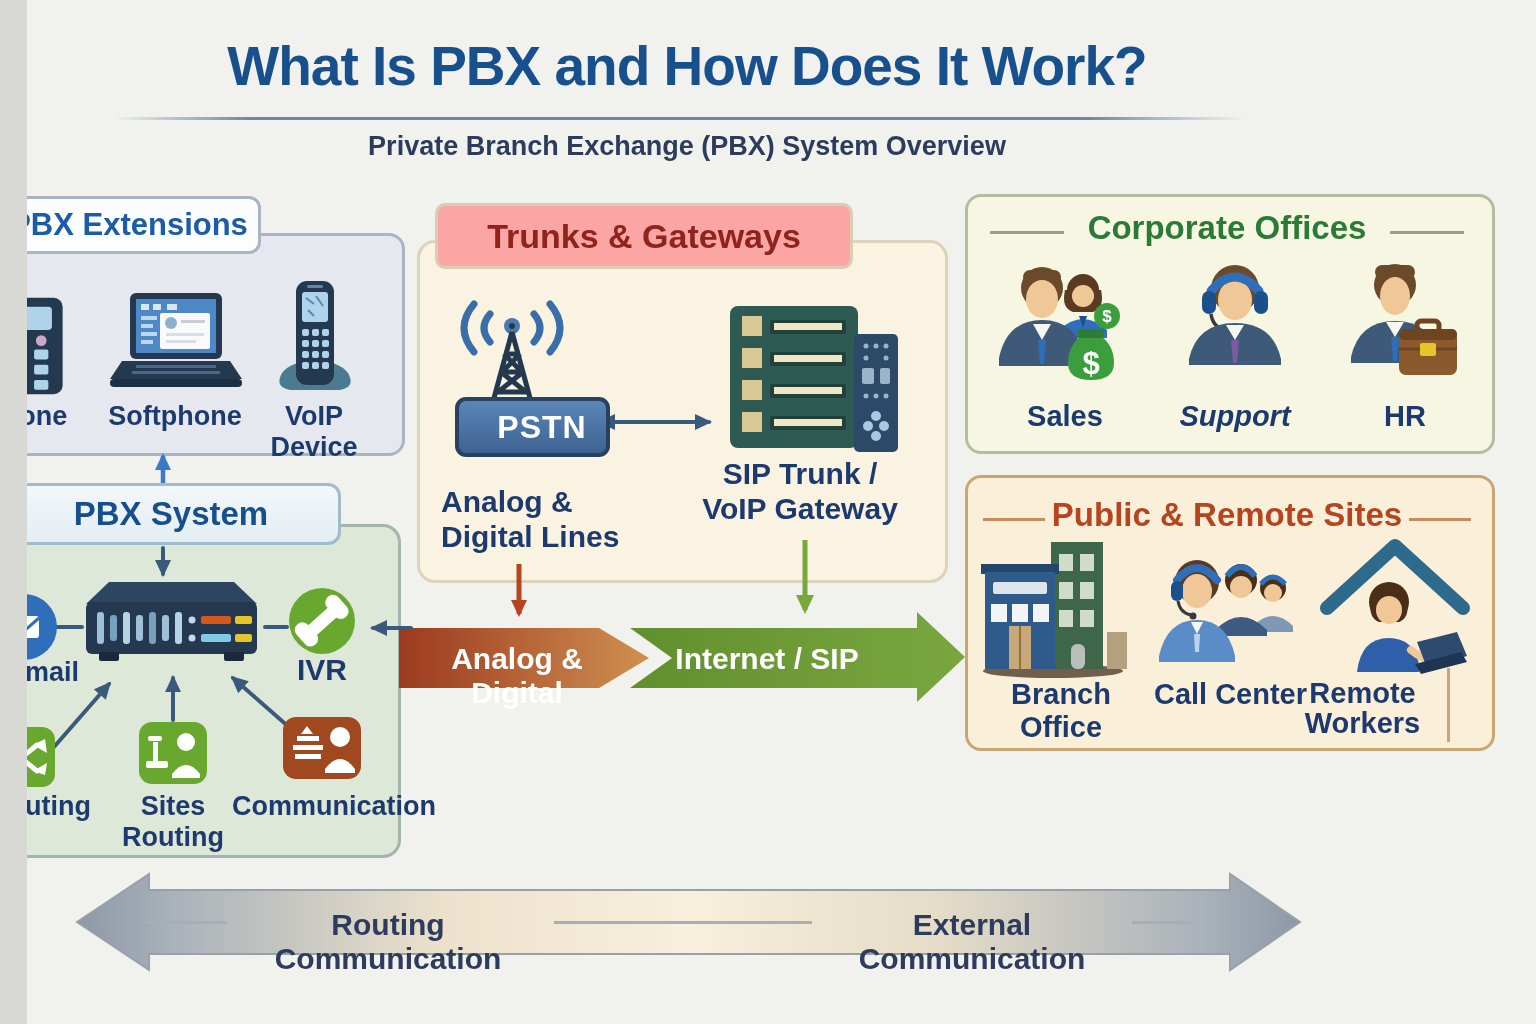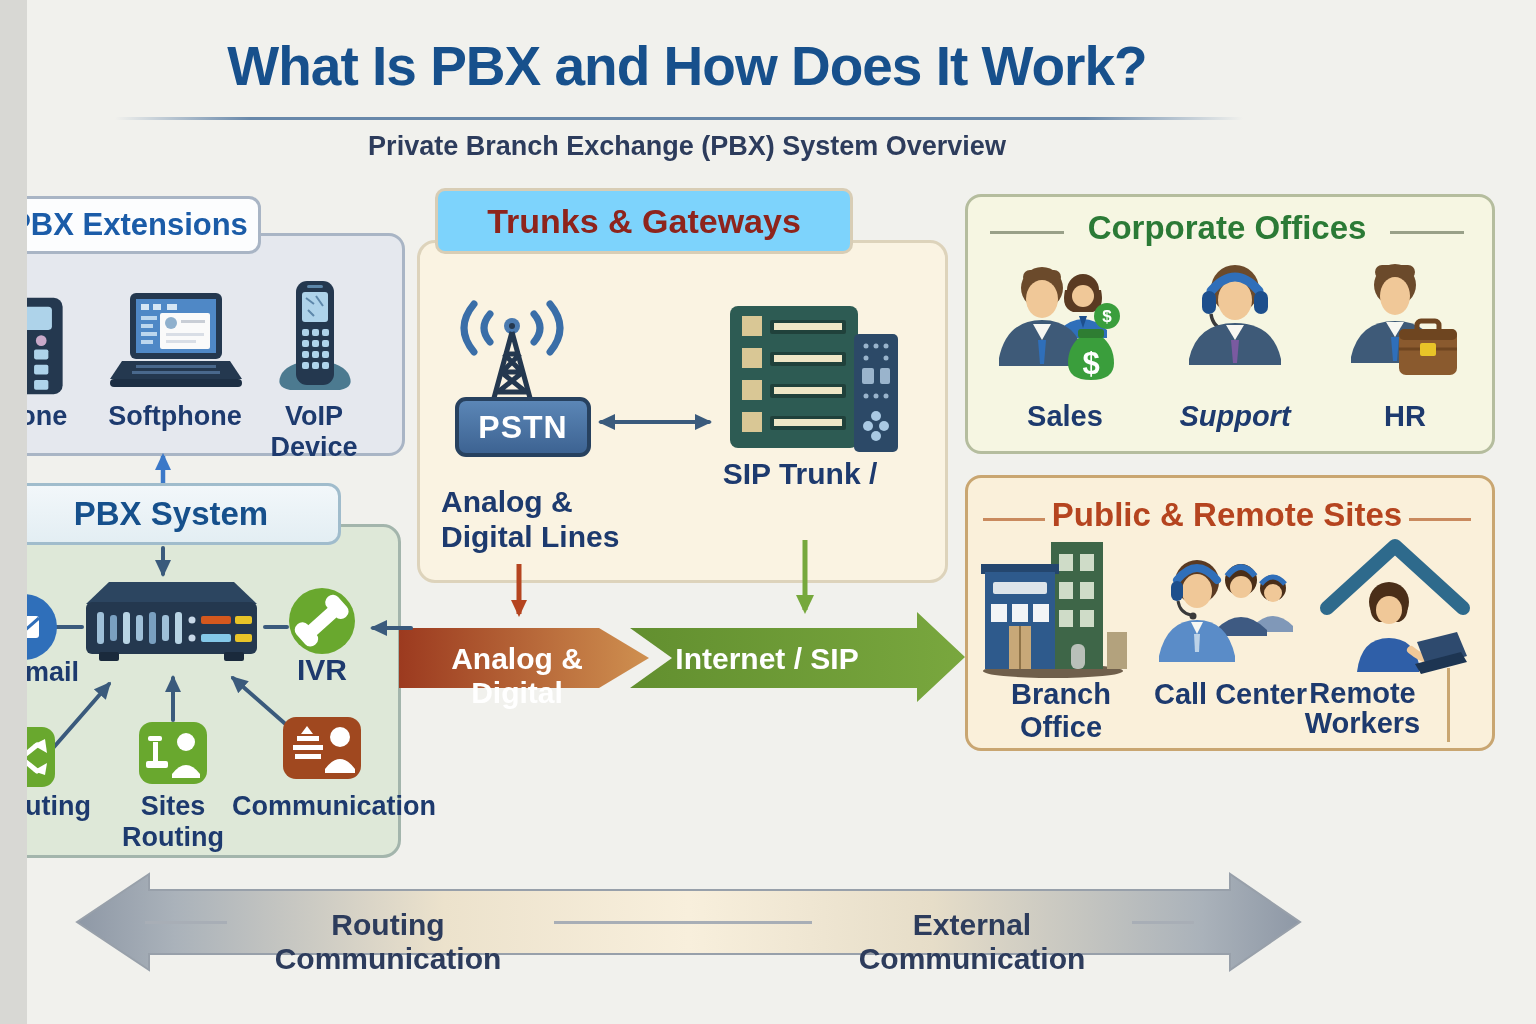--- a/index.html
+++ b/index.html
@@ -50,27 +50,27 @@
   .icon-routing{left:-34px;top:727px;width:62px;height:60px;background:#69a82e;}
   .icon-callrouting{left:112px;top:722px;width:68px;height:62px;background:#69a82e;}
   .icon-conferencing{left:256px;top:717px;width:78px;height:62px;background:#a0481f;}
   .lbl-routing{left:-52px;top:791px;width:130px;}
   .lbl-callrouting{left:62px;top:791px;width:168px;}
   .lbl-conferencing{left:205px;top:791px;width:180px;}
 
   
   .trunks-box{left:390px;top:240px;width:525px;height:337px;background:#faf3e2;
     border:3px solid #ddd3bb;border-radius:18px;}
-  .trunks-label{left:408px;top:188px;width:412px;height:60px;background:#7dd3fc;
+  .trunks-label{left:408px;top:203px;width:412px;height:60px;background:#fca5a5;
     border:3px solid #d8cdb5;border-radius:10px;line-height:60px;
     font-size:34px;font-weight:bold;color:#8e241c;}
   .icon-tower{left:423px;top:292px;width:124px;height:110px;}
   .pstn-badge{left:428px;top:397px;width:128px;height:52px;
     background:linear-gradient(#5b86b6,#3d6392);border:4px solid #27415f;border-radius:11px;
-    line-height:52px;font-size:32px;font-weight:bold;color:#ffffff;letter-spacing:1px;}
+    line-height:52px;font-size:32px;font-weight:bold;color:#ffffff;letter-spacing:1px;padding-left:19px;}
   .icon-gateway{left:703px;top:300px;width:168px;height:152px;}
   .trunk-cap{font-size:30px;font-weight:bold;color:#1d3a6e;line-height:35px;}
   .cap-analog{left:414px;top:484px;width:230px;text-align:left;}
   .cap-sip{left:666px;top:456px;width:214px;text-align:center;}
 
   
   .band-text{top:642px;font-size:30px;font-weight:bold;color:#ffffff;}
   .band-analog-text{left:378px;width:224px;}
   .band-sip-text{left:615px;width:250px;}
 
@@ -392,20 +392,21 @@
         <circle cx="146" cy="136" r="5"></circle>
     </g>
   </svg>
 
   <div class="abs trunk-cap cap-analog">
     <div>Analog &amp;</div>
     <div>Digital Lines</div>
   </div>
   <div class="abs trunk-cap cap-sip">
     <div>SIP Trunk /</div>
+    <div>VoIP Gateway</div>
   </div>
 
   <div class="abs ctr band-text band-analog-text">Analog &amp; Digital</div>
   <div class="abs ctr band-text band-sip-text">Internet / SIP</div>
 
   <div class="abs ctr corp-title">Corporate Offices</div>
   <div class="abs corp-dash corp-dash-l"></div>
   <div class="abs corp-dash corp-dash-r"></div>
 
   <svg class="abs icon-sales" viewBox="0 0 132 138">

